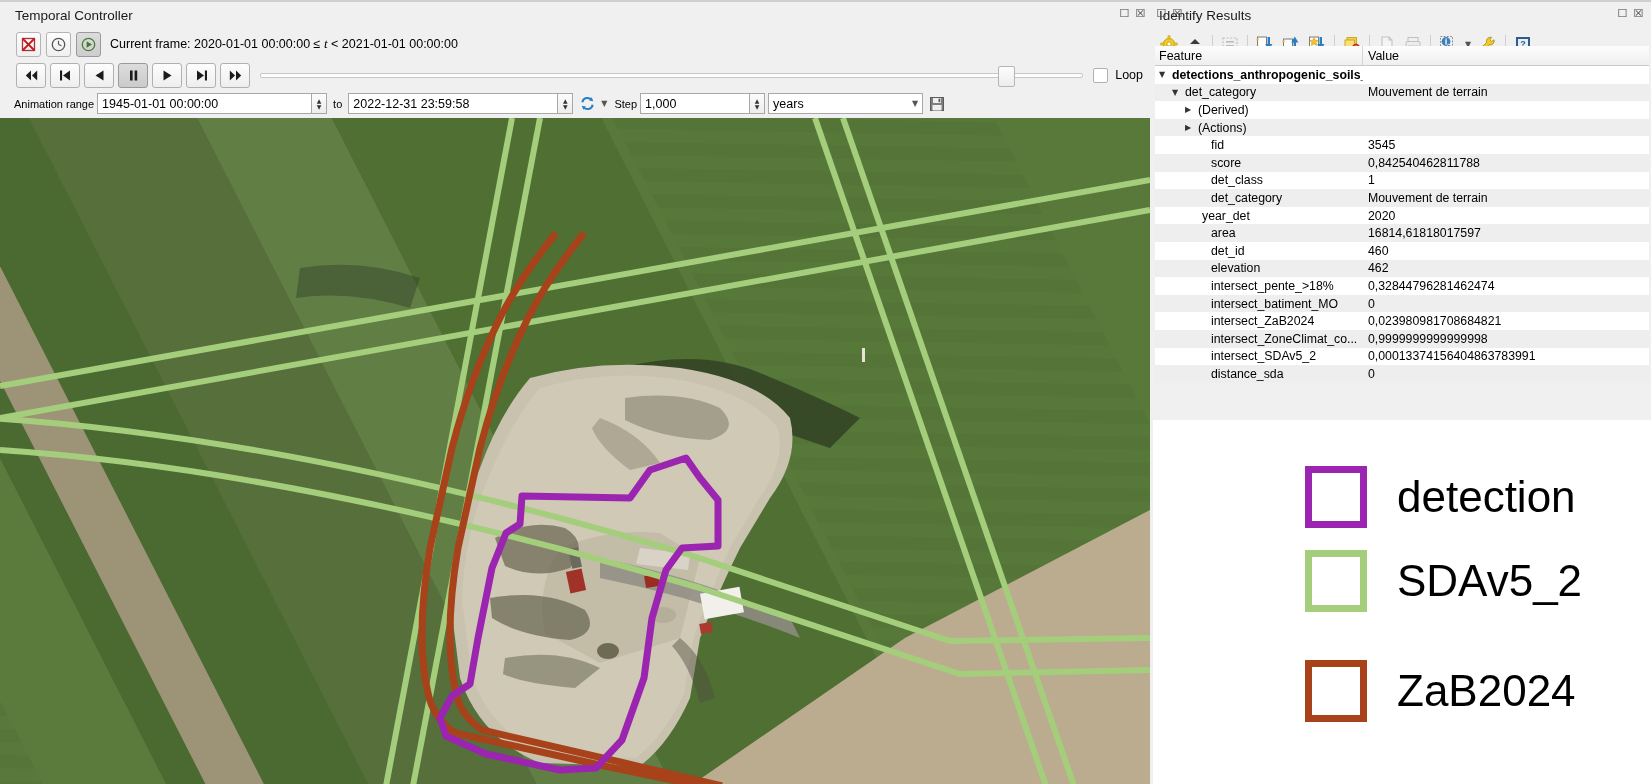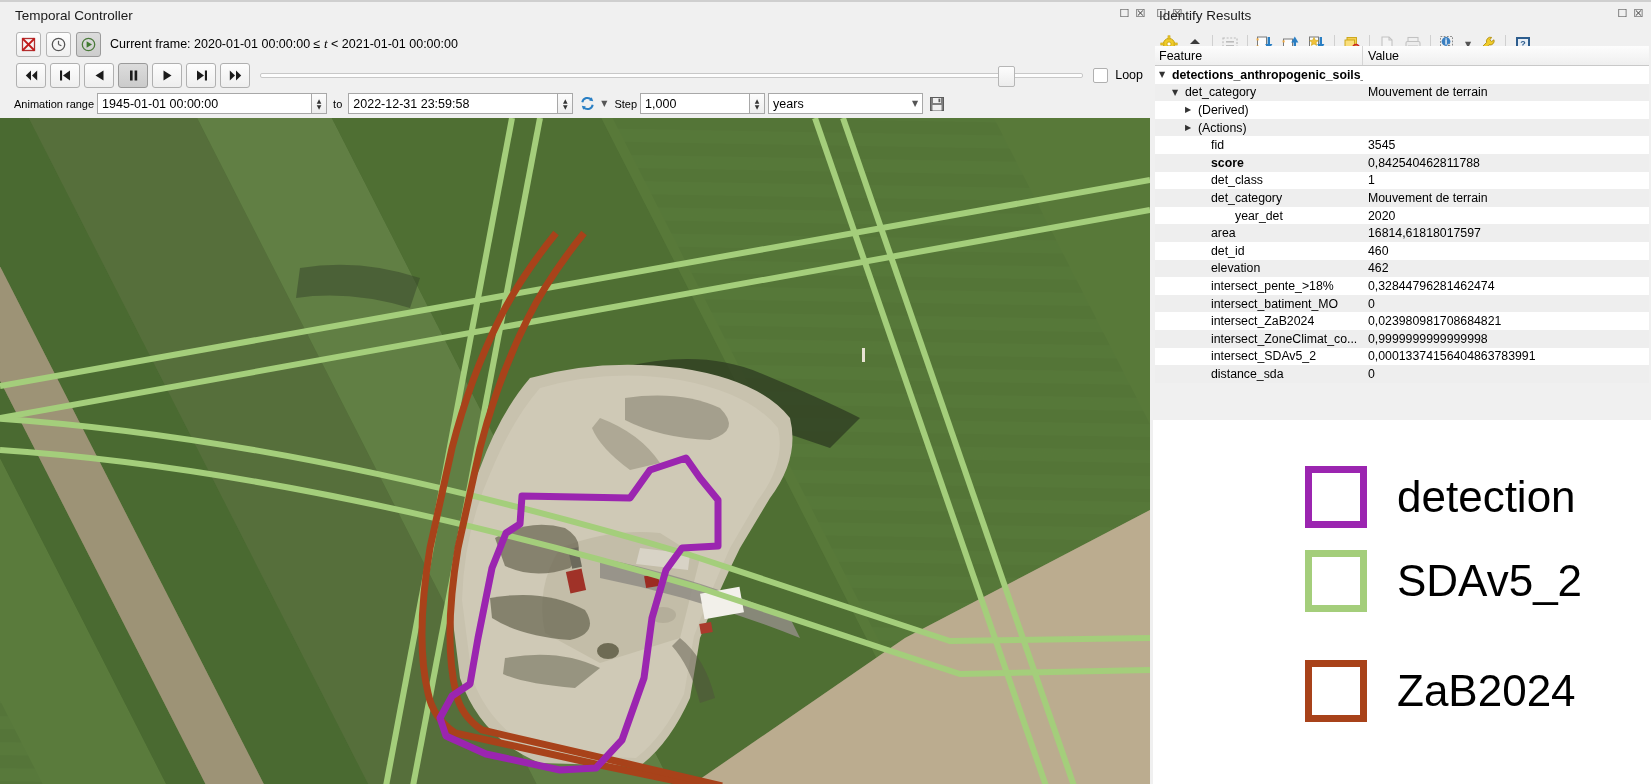--- a/index.html
+++ b/index.html
@@ -690,42 +690,42 @@
             <div class="v"></div>
           </div>
           <div class="trow">
             <div class="k" style="padding-left: 43px;">
               <span class="arrow"></span>
               <span>fid</span>
             </div>
             <div class="v">3545</div>
           </div>
           <div class="trow alt">
-            <div class="k" style="padding-left: 43px; font-weight: bold;">
+            <div class="k" style="padding-left: 43px;">
               <span class="arrow"></span>
               <span>score</span>
             </div>
             <div class="v">0,842540462811788</div>
           </div>
           <div class="trow">
             <div class="k" style="padding-left: 43px;">
               <span class="arrow"></span>
               <span>det_class</span>
             </div>
             <div class="v">1</div>
           </div>
           <div class="trow alt">
             <div class="k" style="padding-left: 43px;">
               <span class="arrow"></span>
               <span>det_category</span>
             </div>
             <div class="v">Mouvement de terrain</div>
           </div>
           <div class="trow">
-            <div class="k" style="padding-left: 67px; text-align: center;">
+            <div class="k" style="padding-left: 34px; text-align: center;">
               <span class="arrow"></span>
               <span>year_det</span>
             </div>
             <div class="v">2020</div>
           </div>
           <div class="trow alt">
             <div class="k" style="padding-left: 43px;">
               <span class="arrow"></span>
               <span>area</span>
             </div>

